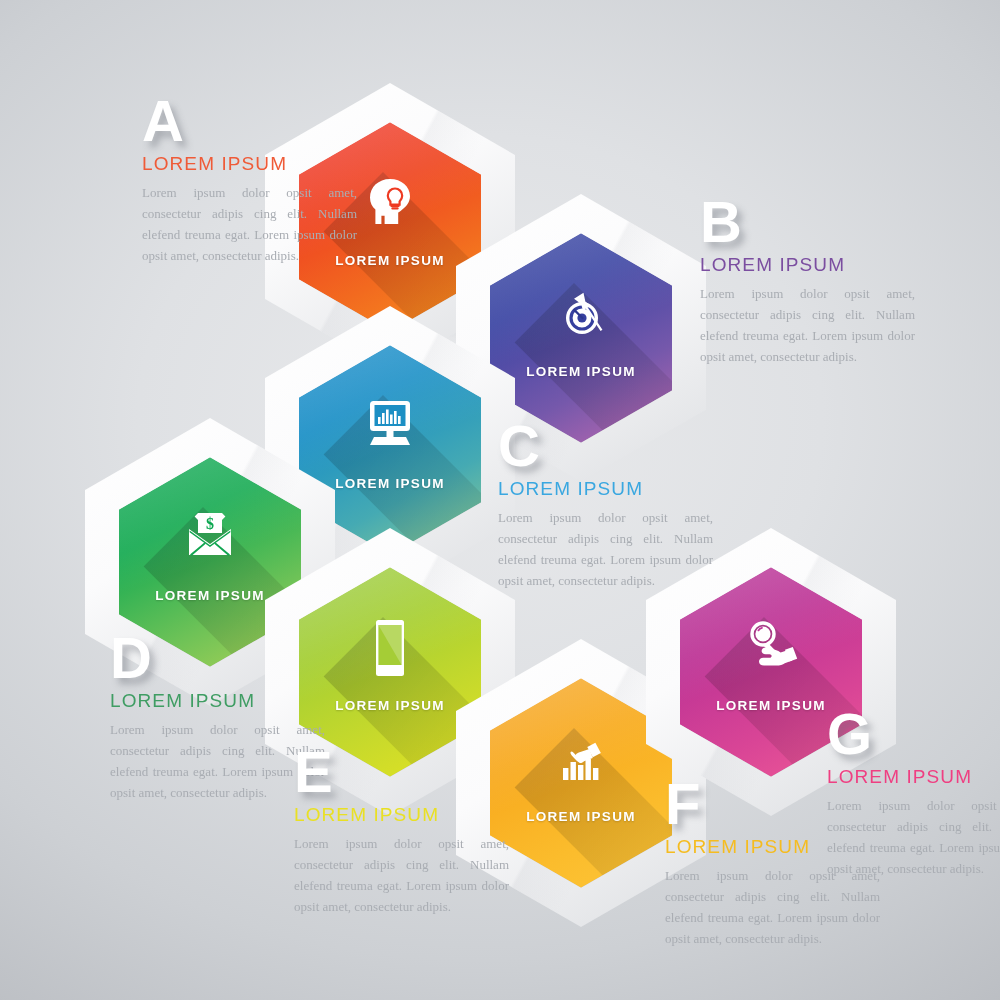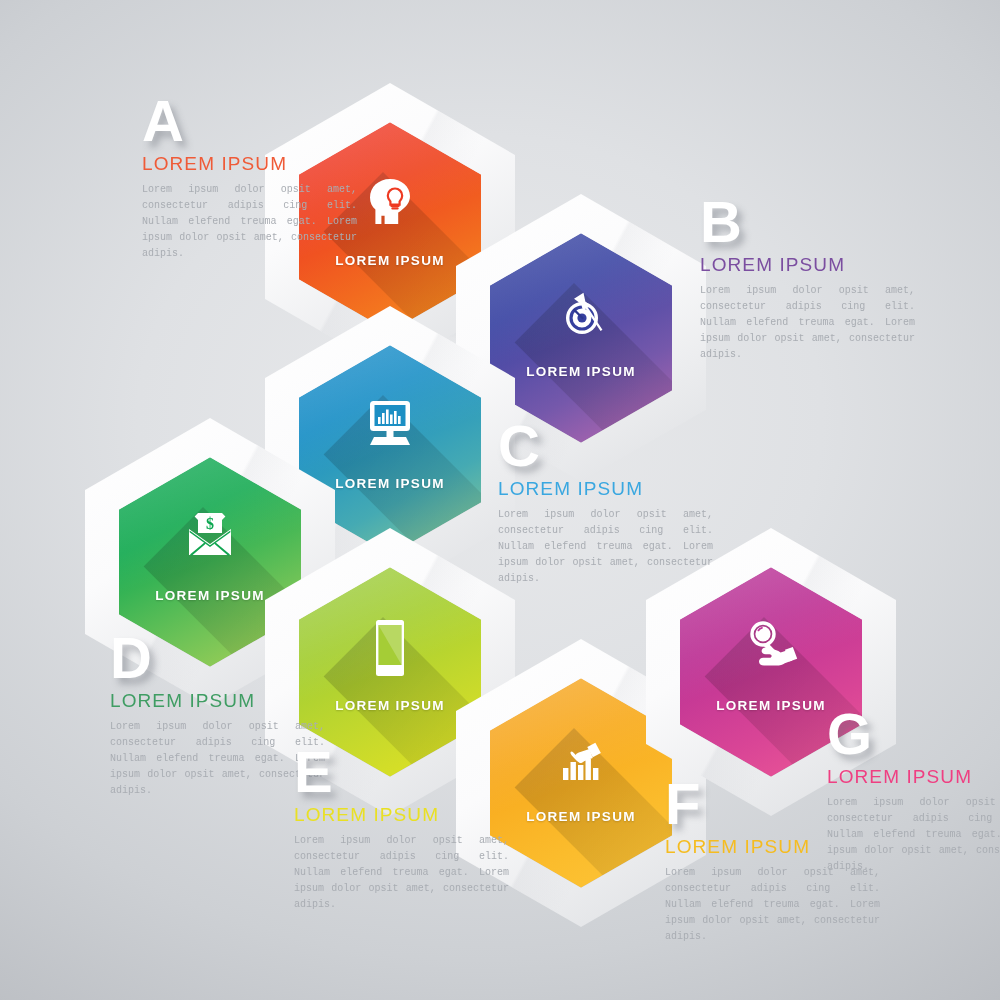--- a/index.html
+++ b/index.html
@@ -68,22 +68,22 @@
     font-size:58px; line-height:0.82; font-weight:700; color:#ffffff;
     font-family:"Liberation Sans", sans-serif;
     text-shadow:5px 6px 7px rgba(110,115,125,0.45);
     margin-bottom:8px;
   }
   .blocktitle{
     font-size:19px; letter-spacing:1.1px; font-weight:400; margin-bottom:7px;
     font-family:"Liberation Sans", sans-serif;
   }
   .blockbody{
-    font-size:10px; line-height:1.62; color:#a9adb3; text-align:justify;
-    font-family:Liberation Mono, monospace;
+    font-size:13px; line-height:1.62; color:#a9adb3; text-align:justify;
+    font-family:Liberation Serif, serif;
   }
 </style>
 </head>
 <body>
 
 <div class="stage">
 
   <div class="conn" style="left:447px; top:250px; transform:rotate(56deg);"></div>
   <div class="conn" style="left:434px; top:300px; transform:rotate(-56deg);"></div>
   <div class="conn" style="left:253px; top:472px; transform:rotate(56deg);"></div>

